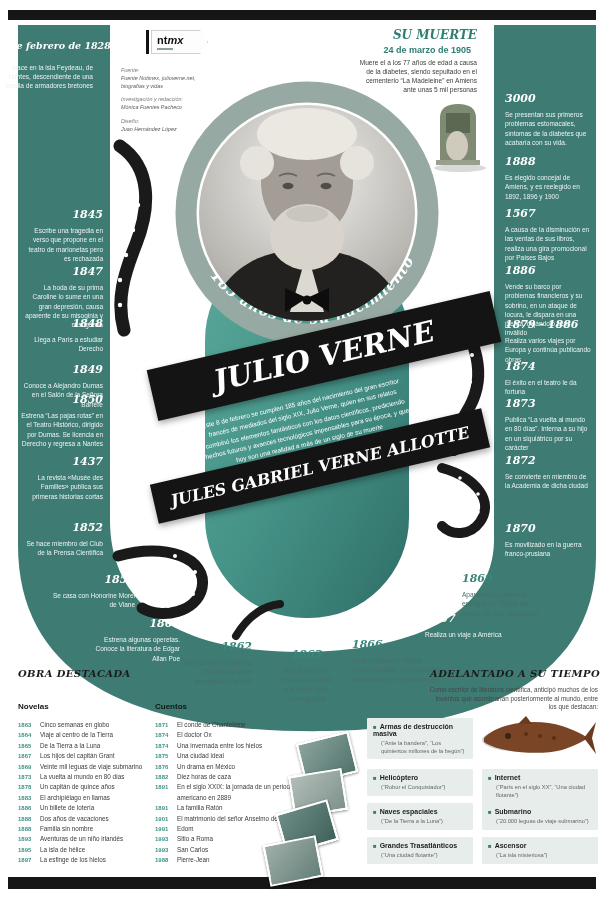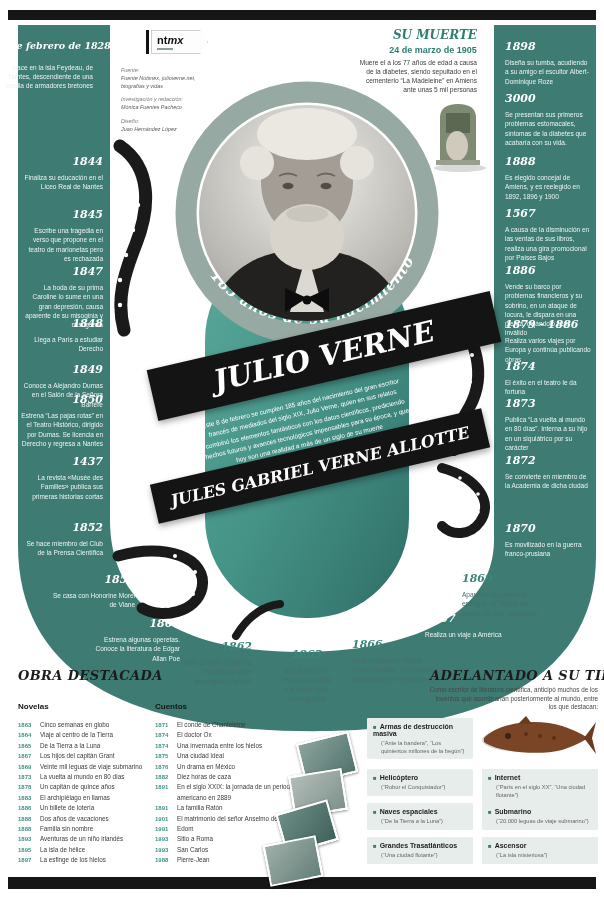--- a/index.html
+++ b/index.html
@@ -15,21 +15,21 @@
   .tlb.r{text-align:right;}
   .tlb.c{text-align:center;}
   .teal .yr{color:#3b867b;}
   .teal .bd{color:#47706a;}
   .serifhead{font-family:"DejaVu Serif",serif;font-style:italic;font-weight:bold;}
   .birth-head{font-size:9.5px;color:#fff;white-space:nowrap;}
   .death-head{font-size:12px;color:#2f7d73;}
   .death-date{font-size:9px;font-weight:bold;color:#2f7d73;font-family:"Liberation Sans",sans-serif;}
   .death-text{font-size:6.6px;line-height:1.35;color:#3c3c3c;}
   .section-head{font-family:"DejaVu Serif",serif;font-style:italic;font-weight:bold;
-      font-size:13px;color:#1c1c1c;letter-spacing:.4px;white-space:nowrap;}
+      font-size:10px;color:#1c1c1c;letter-spacing:.4px;white-space:nowrap;}
   .ribbon{position:absolute;background:#141414;display:flex;align-items:center;justify-content:center;
       box-shadow:0 3px 6px rgba(0,0,0,.35);}
   .ribbon1{left:148px;top:330px;width:352px;height:52px;transform:rotate(-13deg);}
   .ribbon1 .t{font-family:"DejaVu Serif",serif;font-style:italic;font-weight:bold;
       font-size:29px;color:#fff;white-space:nowrap;}
   .ribbon2{left:150px;top:446px;width:340px;height:40px;transform:rotate(-13deg);}
   .ribbon2 .t{font-family:"DejaVu Serif",serif;font-style:italic;font-weight:bold;
       font-size:16px;color:#fff;white-space:nowrap;}
   .intro{position:absolute;left:199px;top:398px;width:212px;transform:rotate(-13deg);
       font-size:6.4px;line-height:1.6;color:#fff;text-align:center;}
@@ -175,24 +175,20 @@
     <div>Mónica Fuentes Pacheco</div>
     <div class="lbl">Diseño:</div>
     <div>Juan Hernández López</div>
   </div>
 
   <div class="tlb r" style="left:0;top:40px;width:93px">
     <div class="serifhead birth-head">8 de febrero de 1828</div>
     <div class="bd" style="margin-top:12px">Nace en la isla Feydeau, de Nantes, descendiente de una familia de armadores bretones</div>
   </div>
 
-  <div class="tlb r" style="left:20px;top:156px;width:83px">
-    <div class="yr">1844</div>
-    <div class="bd">Finaliza su educación en el Liceo Real de Nantes</div>
-  </div>
   <div class="tlb r" style="left:20px;top:209px;width:83px">
     <div class="yr">1845</div>
     <div class="bd">Escribe una tragedia en verso que propone en el teatro de marionetas pero es rechazada</div>
   </div>
   <div class="tlb r" style="left:20px;top:266px;width:83px">
     <div class="yr">1847</div>
     <div class="bd">La boda de su prima Caroline lo sume en una gran depresión, causa aparente de su misoginia y misogamia</div>
   </div>
   <div class="tlb r" style="left:20px;top:318px;width:83px">
     <div class="yr">1848</div>
@@ -238,27 +234,23 @@
   <div class="tlb" style="left:425px;top:613px;width:85px">
     <div class="yr">1867</div>
     <div class="bd">Realiza un viaje a América</div>
   </div>
   <div class="tlb teal" style="left:462px;top:573px;width:82px">
     <div class="yr">1869</div>
     <div class="bd">Aparecen las primeras entregas de “Veinte mil leguas de viaje submarino”</div>
   </div>
 
   <div class="abs serifhead death-head" style="left:357px;top:28px;width:120px;text-align:right">SU MUERTE</div>
-  <div class="abs death-date" style="left:373px;top:45px;width:120px;text-align:center">24 de marzo de 1905</div>
+  <div class="abs death-date" style="left:351px;top:45px;width:120px;text-align:right">24 de marzo de 1905</div>
   <div class="abs death-text" style="left:357px;top:59px;width:120px;text-align:right">Muere el a los 77 años de edad a causa de la diabetes, siendo sepultado en el cementerio “La Madeleine” en Amiens ante unas 5 mil personas</div>
 
-  <div class="tlb" style="left:505px;top:41px;width:86px">
-    <div class="yr">1898</div>
-    <div class="bd">Diseña su tumba, acudiendo a su amigo el escultor Albert-Dominique Roze</div>
-  </div>
   <div class="tlb" style="left:505px;top:93px;width:86px">
     <div class="yr">3000</div>
     <div class="bd">Se presentan sus primeros problemas estomacales, síntomas de la diabetes que acabaría con su vida.</div>
   </div>
   <div class="tlb" style="left:505px;top:156px;width:86px">
     <div class="yr">1888</div>
     <div class="bd">Es elegido concejal de Amiens, y es reelegido en 1892, 1896 y 1900</div>
   </div>
   <div class="tlb" style="left:505px;top:208px;width:86px">
     <div class="yr">1567</div>

